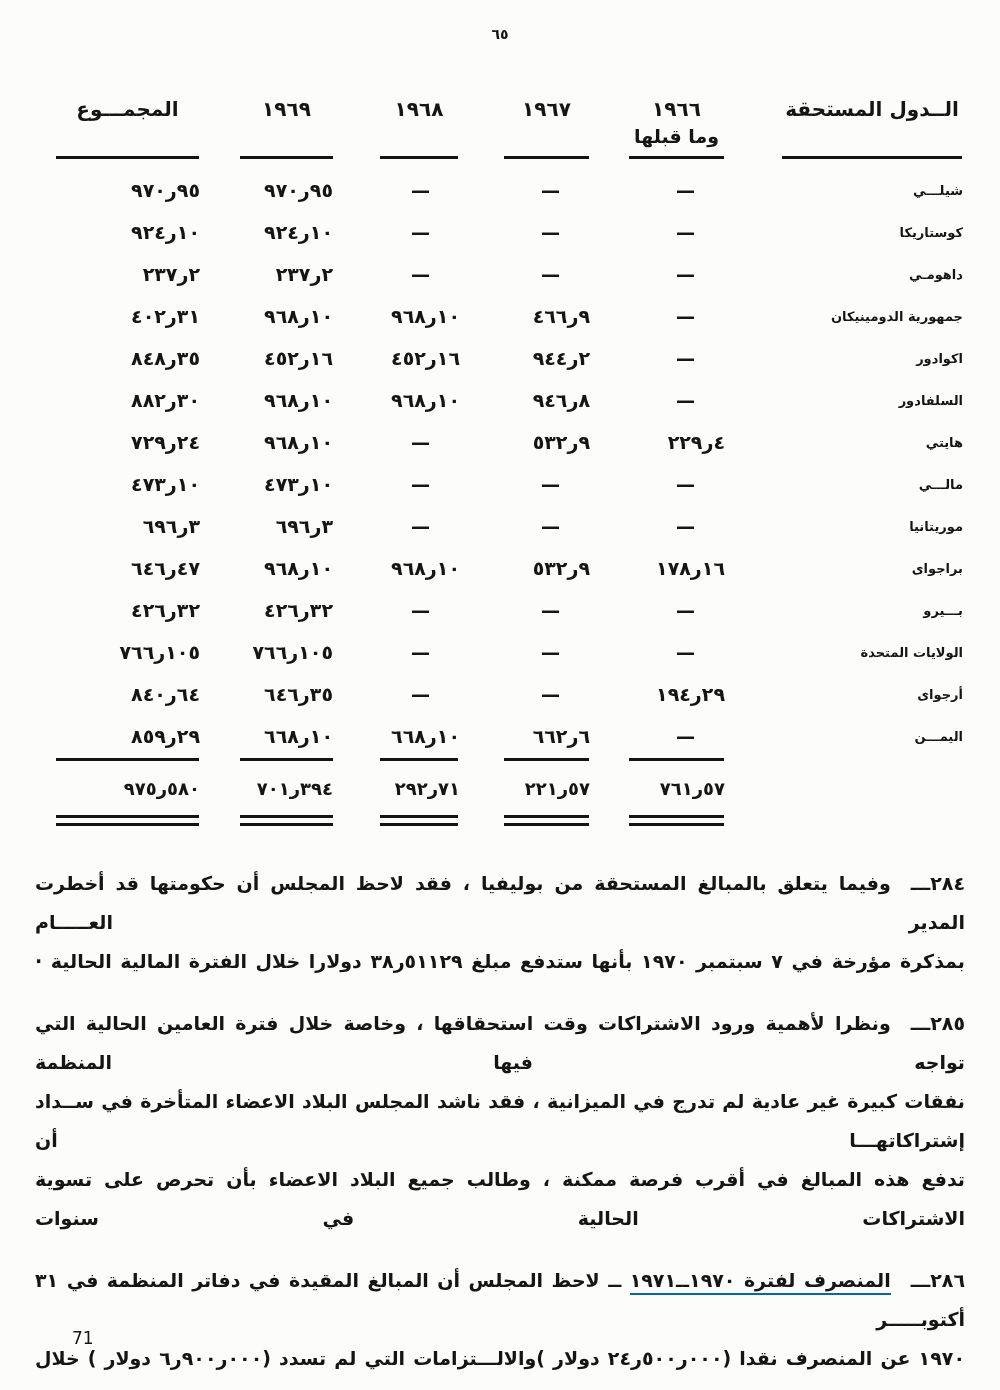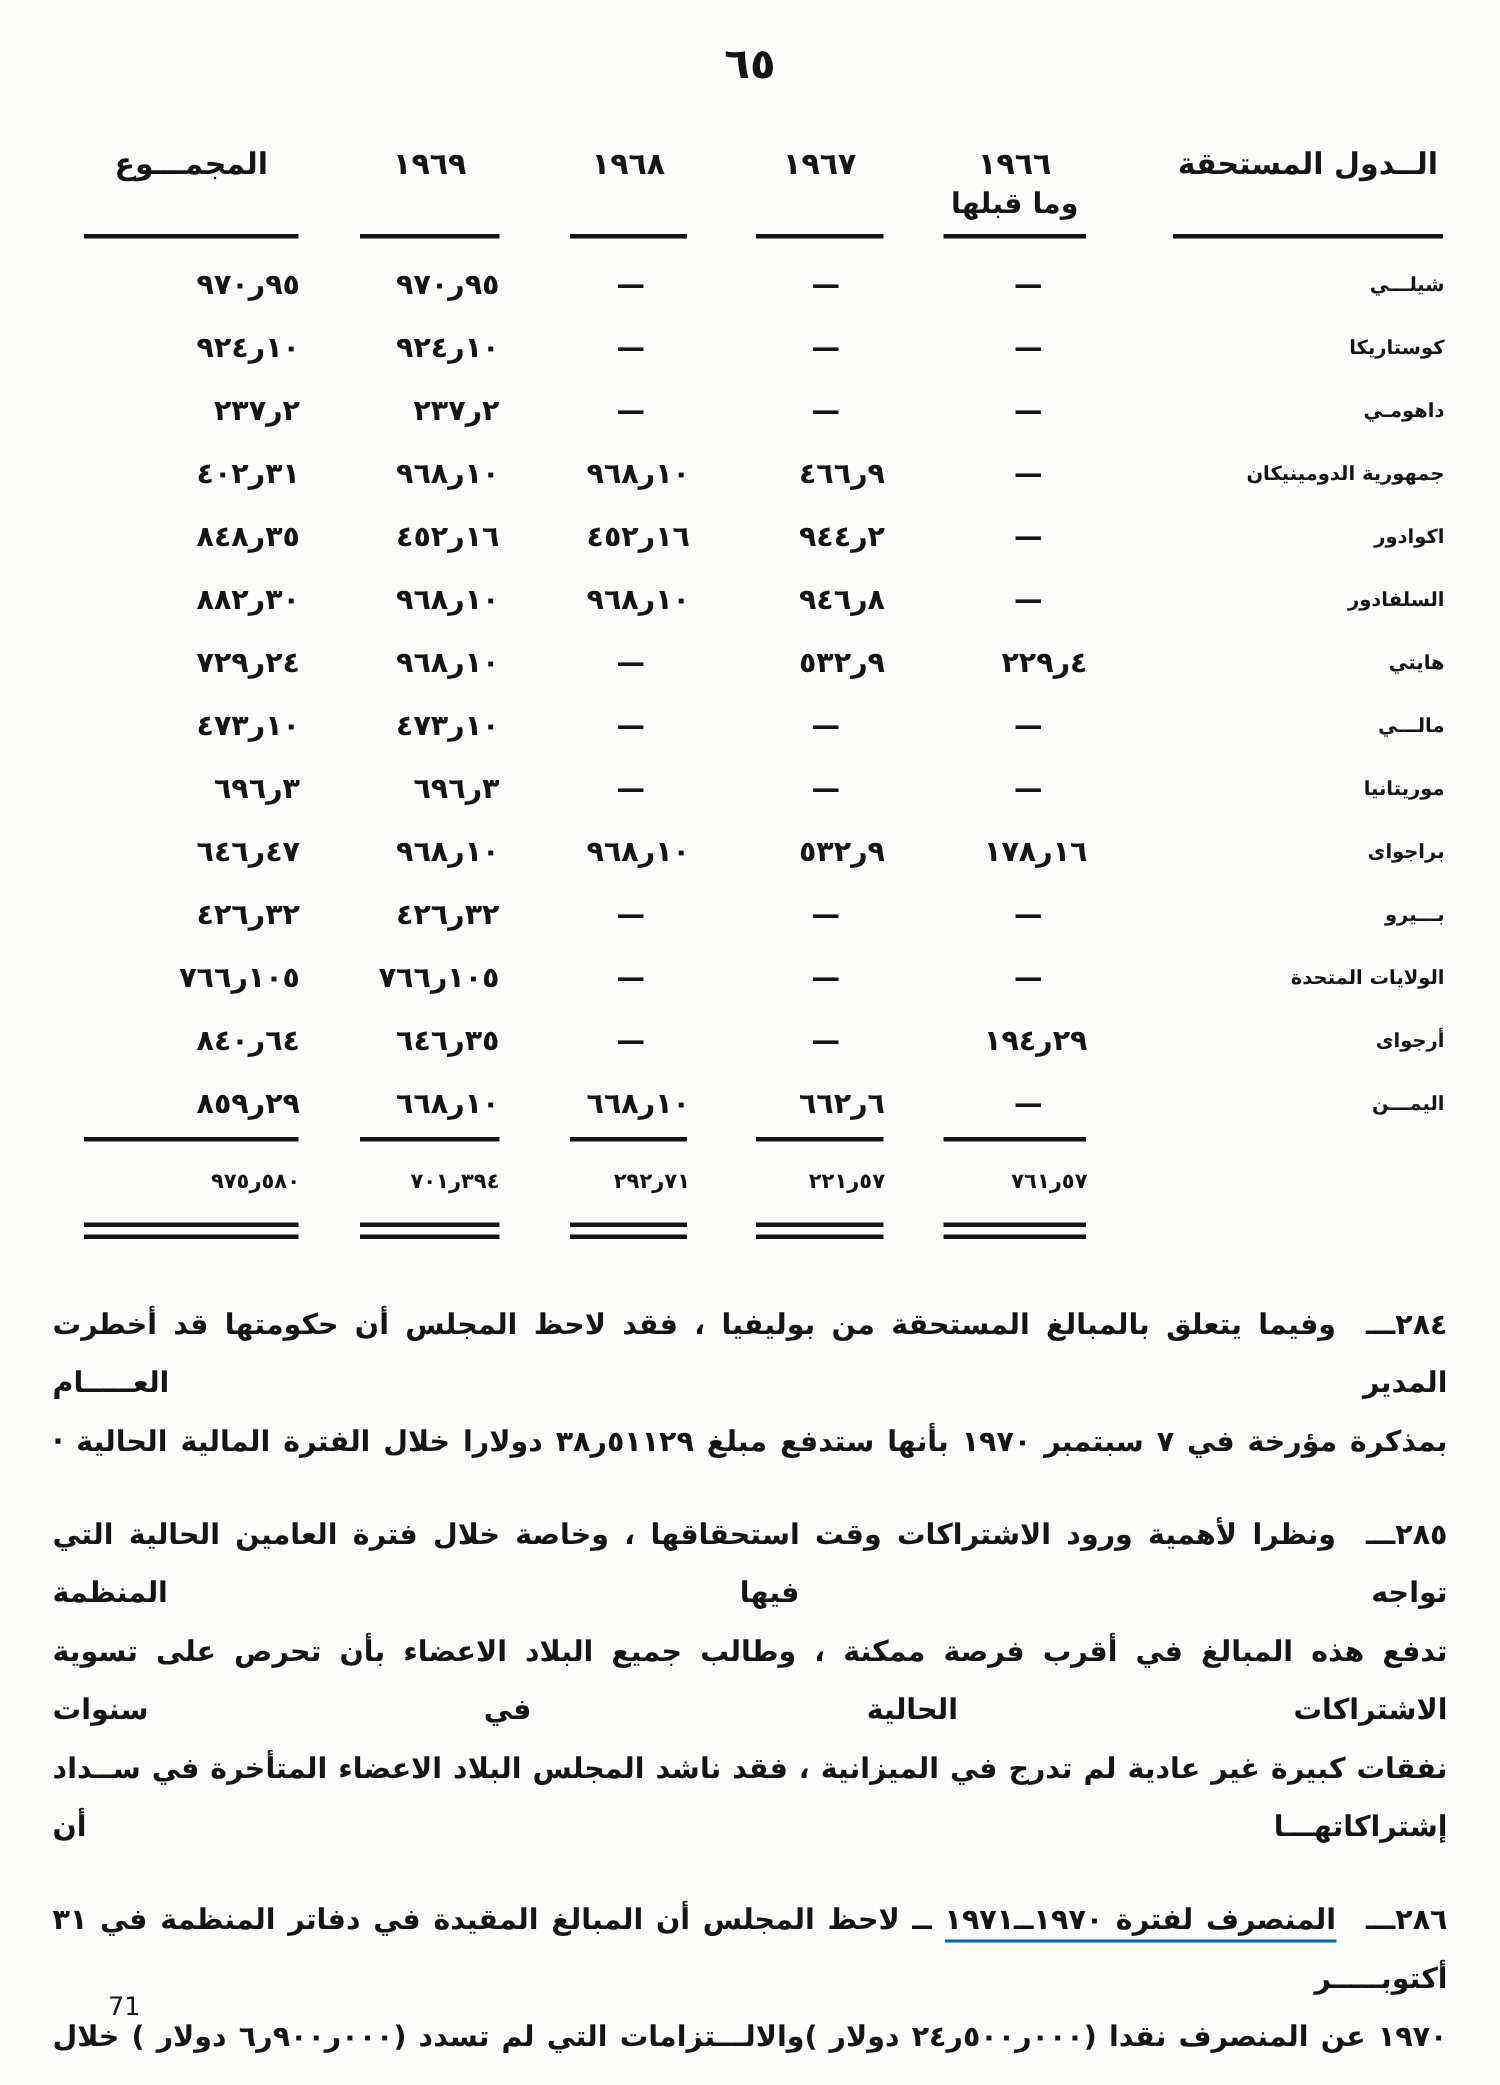--- a/index.html
+++ b/index.html
@@ -5,21 +5,21 @@
   html,body{margin:0;padding:0;}
   body{
     width:1000px;height:1390px;overflow:hidden;position:relative;
     background:#fcfcfa;color:#151515;
     font-family:"DejaVu Sans",sans-serif;
     direction:rtl;box-sizing:border-box;
     padding:0 35px;
   }
   
   .page-num-top{
-    text-align:center;padding-top:26px;font-size:28px;font-weight:700;height:34px;
+    text-align:center;padding-top:26px;font-size:14px;font-weight:700;height:34px;
   }
   .page-num-bottom{
     position:absolute;left:72px;bottom:42px;font-size:17px;font-weight:400;direction:ltr;
   }
   
   table.contrib{
     table-layout:fixed;border-collapse:collapse;width:910px;
     margin:34px 0 0 auto; 
     font-weight:700;
   }
@@ -43,21 +43,21 @@
   .hdr-rule-row td{height:12px;vertical-align:top;}
   .rule{width:var(--rw);margin-right:var(--rm);margin-left:auto;height:0;border-top:3px solid #141414;}
   .dbl{width:var(--rw);margin-right:var(--rm);margin-left:auto;height:5px;border-top:3px solid #141414;border-bottom:3px solid #141414;}
 
   tbody td{height:40px;vertical-align:middle;font-size:19px;}
   td.country{text-align:right;padding-right:2px;font-size:13px;white-space:nowrap;}
   td.num{direction:ltr;text-align:right;padding-right:var(--pr);white-space:nowrap;}
   td.num.dash{padding-right:calc(var(--pr) + 30px);font-weight:700;}
 
   tfoot .rule-row td{height:9px;vertical-align:top;}
-  tfoot .totals-row td{height:38px;vertical-align:middle;font-size:14px;}
+  tfoot .totals-row td{height:38px;vertical-align:middle;font-size:18px;}
   tfoot .dbl-row td{height:24px;vertical-align:top;padding-top:7px;}
 
   
   .paras{margin-top:24px;font-size:19px;font-weight:700;}
   .para{margin-top:23px;}
   .pline{line-height:39px;}
   .jline{text-align:justify;text-align-last:justify;}
   .pnum{white-space:nowrap;}
   .pgap{display:inline-block;width:20px;}
   u.heading{text-decoration:none;border-bottom:2px solid #0369a1;padding-bottom:2px;}
@@ -285,22 +285,22 @@
 
 <div class="paras">
 
   <div class="para">
     <div class="pline jline"><span class="pnum">٢٨٤ـــ</span><span class="pgap"></span><span>وفيما يتعلق بالمبالغ المستحقة من بوليفيا ، فقد لاحظ المجلس أن حكومتها قد أخطرت المدير العـــــام</span></div>
     <div class="pline jline">بمذكرة مؤرخة في ٧ سبتمبر ١٩٧٠ بأنها ستدفع مبلغ ⁦٥١١٢٩ر٣٨⁩ دولارا خلال الفترة المالية الحالية ·</div>
   </div>
 
   <div class="para">
     <div class="pline jline"><span class="pnum">٢٨٥ـــ</span><span class="pgap"></span><span>ونظرا لأهمية ورود الاشتراكات وقت استحقاقها ، وخاصة خلال فترة العامين الحالية التي تواجه فيها المنظمة</span></div>
+    <div class="pline jline">نفقات كبيرة غير عادية لم تدرج في الميزانية ، فقد ناشد المجلس البلاد الاعضاء المتأخرة في ســداد إشتراكاتهـــا أن</div>
     <div class="pline jline">تدفع هذه المبالغ في أقرب فرصة ممكنة ، وطالب جميع البلاد الاعضاء بأن تحرص على تسوية الاشتراكات الحالية في سنوات</div>
-    <div class="pline jline">نفقات كبيرة غير عادية لم تدرج في الميزانية ، فقد ناشد المجلس البلاد الاعضاء المتأخرة في ســداد إشتراكاتهـــا أن</div>
   </div>
 
   <div class="para">
     <div class="pline jline"><span class="pnum">٢٨٦ـــ</span><span class="pgap"></span><u class="heading">المنصرف لفترة ١٩٧٠ــ١٩٧١</u><span> ــ لاحظ المجلس أن المبالغ المقيدة في دفاتر المنظمة في ٣١ أكتوبـــــر</span></div>
     <div class="pline jline">١٩٧٠ عن المنصرف نقدا ⁦( ٠٠٠ر٥٠٠ر٢٤ دولار)⁩والالـــتزامات التي لم تسدد ⁦( ٠٠٠ر٩٠٠ر٦ دولار)⁩ خلال فترة</div>
 
   </div>
 
 </div>
 

